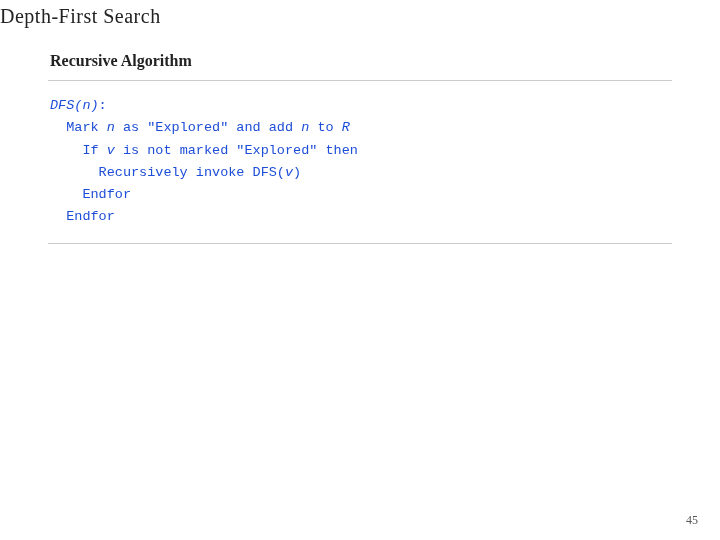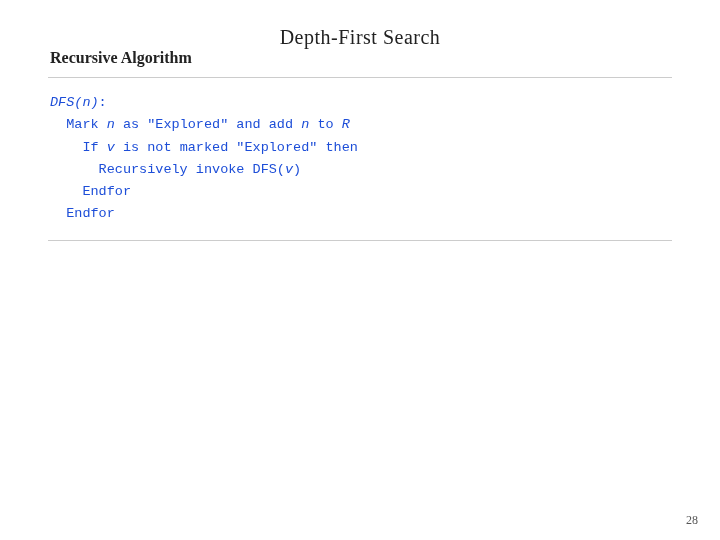--- a/index.html
+++ b/index.html
@@ -11,29 +11,29 @@
     body {
       width: 720px;
       height: 540px;
       background: #ffffff;
       font-family: 'Times New Roman', Times, serif;
       position: relative;
       overflow: hidden;
     }
 
     .page-title {
-      text-align: center;
-      padding-top: 26px;
+      padding-top: 5px;
       font-size: 20px;
       font-weight: normal;
       color: #222222;
       letter-spacing: 0.5px;
     }
 
     .section-label {
+      margin-top: 24px;
       margin-left: 50px;
       font-size: 16px;
       font-weight: bold;
       color: #222222;
     }
 
     .divider {
       margin: 10px 48px 0 48px;
       border: none;
       border-top: 1px solid #cccccc;
@@ -83,13 +83,13 @@
   <span class="code-line"><span class="italic">DFS(n)</span>:</span>
   <span class="code-line">  Mark <span class="italic">n</span> as "Explored" and add <span class="italic">n</span> to <span class="italic">R</span></span>
   <span class="code-line">    If <span class="italic">v</span> is not marked "Explored" then</span>
   <span class="code-line">      Recursively invoke DFS(<span class="italic">v</span>)</span>
   <span class="code-line">    Endfor</span>
   <span class="code-line">  Endfor</span>
 </div>
 
 <hr class="divider-bottom">
 
-<div class="page-number">28</div>
+<div class="page-number">45</div>
 
 </body></html>

